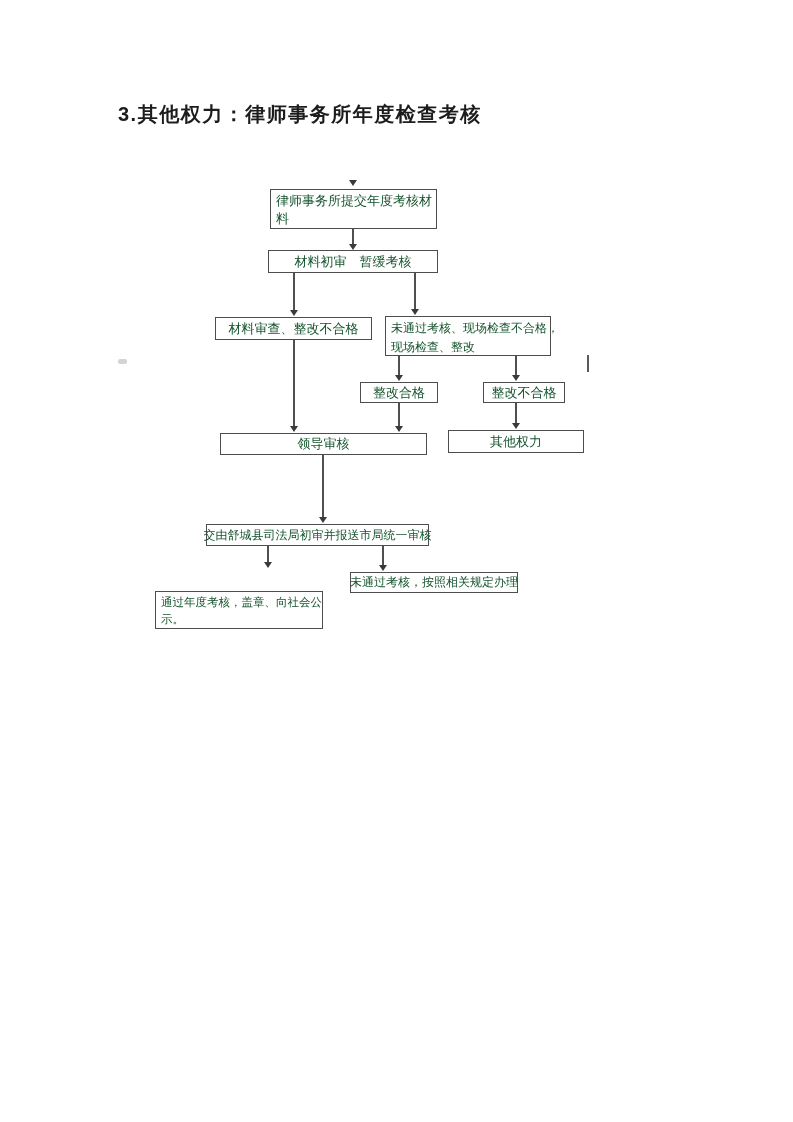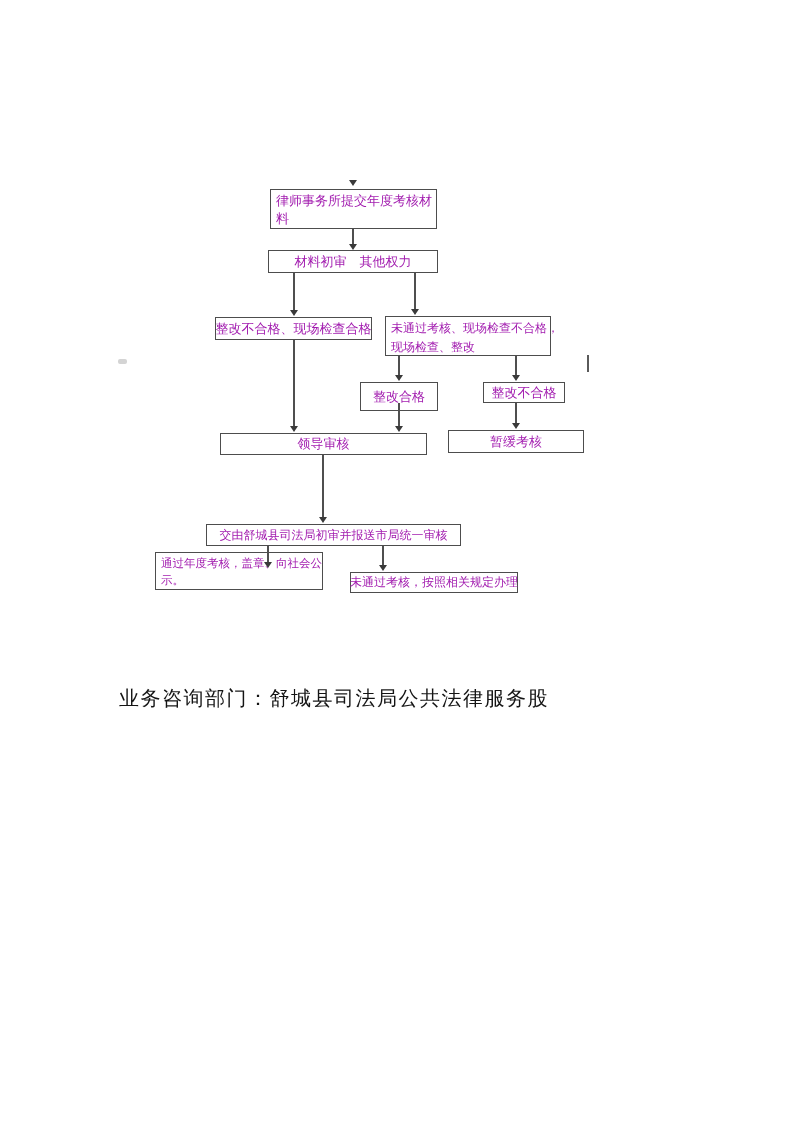--- a/index.html
+++ b/index.html
@@ -8,89 +8,90 @@
     font-family:"Liberation Sans", sans-serif; overflow:hidden;
   }
   .heading {
     position:absolute; left:118px; top:101px;
     font-size:20px; font-weight:bold; color:#1c1c1c; letter-spacing:1.5px;
     white-space:nowrap;
   }
   
   .node {
     position:absolute; box-sizing:border-box; background:#fff;
-    border:1px solid #4d4d4d; color:#a21caf; font-size:13px;
+    border:1px solid #4d4d4d; color:#14532d; font-size:13px;
     display:flex; align-items:center; justify-content:center;
     white-space:nowrap;
   }
   .node.multi {
     flex-direction:column; align-items:flex-start; justify-content:flex-start;
     padding:2px 5px;
   }
   .nline { white-space:nowrap; line-height:18px; }
   .vline { position:absolute; width:2px; background:#4f4f4f; }
   .arr {
     position:absolute; width:0; height:0;
     border-left:4px solid transparent; border-right:4px solid transparent;
     border-top:6px solid #3a3a3a;
   }
   .nodeA { left:270px; top:189px; width:167px; height:40px; }
   .nodeB { left:268px; top:250px; width:170px; height:23px; }
   .nodeC { left:215px; top:317px; width:157px; height:23px; }
   .nodeD { left:385px; top:316px; width:166px; height:40px; font-size:12px; }
   .nodeD .nline { line-height:19px; }
-  .nodeE { left:360px; top:382px; width:78px;  height:29px; }
+  .nodeE { left:360px; top:382px; width:78px;  height:21px; }
   .nodeF { left:475px; top:382px; width:82px;  height:21px;margin-left:8px; }
   .nodeG { left:220px; top:433px; width:207px; height:22px;text-align:center; }
   .nodeH { left:448px; top:430px; width:136px; height:23px; }
-  .nodeI { left:206px; top:524px; width:255px; height:22px; font-size:12px; }
-  .nodeJ { left:155px; top:552px; width:168px; height:38px; font-size:11.5px;
+  .nodeI { left:206px; top:524px; width:223px; height:22px; font-size:12px; }
+  .nodeJ { left:155px; top:591px; width:168px; height:38px; font-size:11.5px;
            border-width:1.5px; }
   .nodeJ .nline { line-height:17px; }
   .nodeK { left:350px; top:572px; width:168px; height:21px; font-size:12px; }
   
   .artifact-vbar { position:absolute; left:587px; top:355px; width:2px; height:17px; background:#5a5a5a; }
   .artifact-faint { position:absolute; left:118px; top:359px; width:9px; height:5px;
                     background:#d4d4d4; border-radius:2px; }
   
   .footer {
     position:absolute; left:119px; top:681px;
     font-family:"Liberation Serif", serif; font-size:20px; color:#141414;
     letter-spacing:1.5px;
   }
   .fline { height:40px; line-height:34px; white-space:nowrap; }
 </style>
 </head>
 <body>
 
 <div class="page">
 
+  <div class="heading">3.其他权力：律师事务所年度检查考核</div>
 
   <div>
 
     <div class="arr" style="left:349px; top:180px;"></div>
 
     <div class="node nodeA multi">
       <div class="nline">律师事务所提交年度考核材</div>
       <div class="nline">料</div>
     </div>
 
-    <div class="node nodeB">材料初审　其他权力</div>
+    <div class="node nodeB">材料初审　暂缓考核</div>
 
-    <div class="node nodeC">整改不合格、现场检查合格</div>
+    <div class="node nodeC">材料审查、整改不合格</div>
 
     <div class="node nodeD multi">
       <div class="nline">未通过考核、现场检查不合格，</div>
       <div class="nline">现场检查、整改</div>
     </div>
 
     <div class="node nodeE">整改合格</div>
     <div class="node nodeF">整改不合格</div>
     <div class="node nodeG">领导审核</div>
-    <div class="node nodeH">暂缓考核</div>
+    <div class="node nodeH">其他权力</div>
     <div class="node nodeI">交由舒城县司法局初审并报送市局统一审核</div>
 
     <div class="node nodeJ multi">
       <div class="nline">通过年度考核，盖章、向社会公</div>
       <div class="nline">示。</div>
     </div>
 
     <div class="node nodeK">未通过考核，按照相关规定办理</div>
 
     <div class="vline" style="left:352px; top:229px; height:16px;"></div>
@@ -121,16 +122,15 @@
     <div class="vline" style="left:267px; top:546px; height:17px;"></div>
     <div class="arr" style="left:264px; top:562px;"></div>
     <div class="vline" style="left:382px; top:546px; height:20px;"></div>
     <div class="arr" style="left:379px; top:565px;"></div>
 
     <div class="artifact-vbar"></div>
     <div class="artifact-faint"></div>
   </div>
 
   <div class="footer">
-    <div class="fline">业务咨询部门：舒城县司法局公共法律服务股</div>
   </div>
 
 </div>
 
 </body></html>

